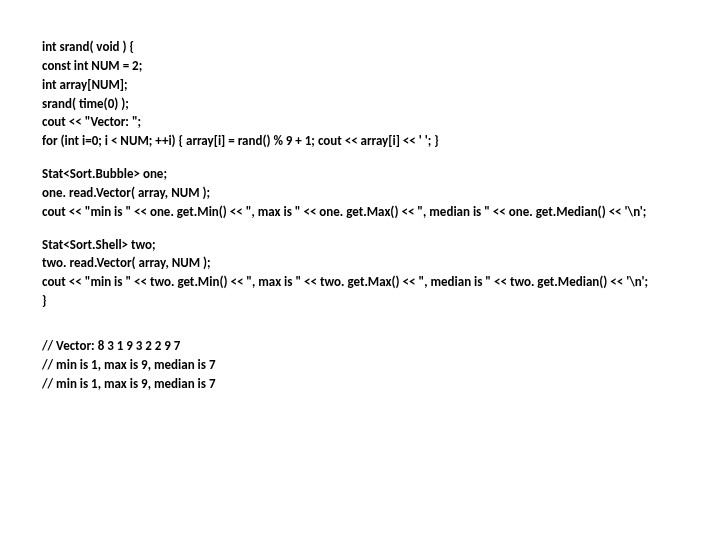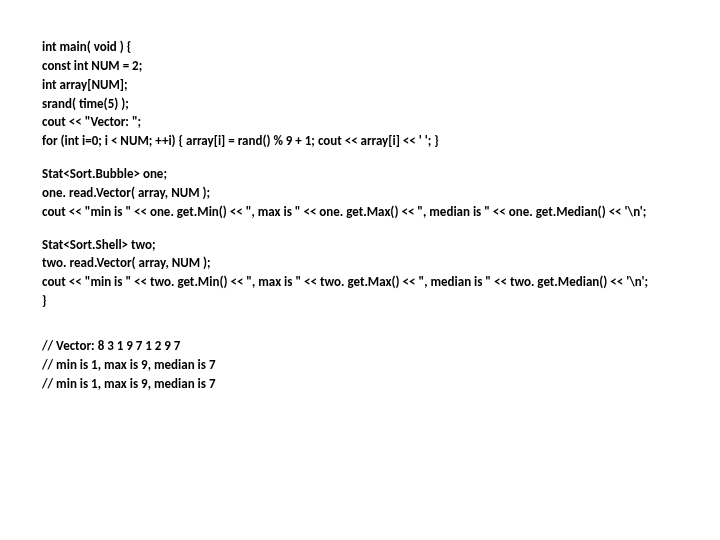--- a/index.html
+++ b/index.html
@@ -26,39 +26,39 @@
   }
   .big-gap {
     height: 26px;
   }
 </style>
 </head>
 <body>
 
 <div class="page">
 
-  <div class="line">int main( void ) {</div>
+  <div class="line">int srand( void ) {</div>
   <div class="line">const int NUM = 2;</div>
   <div class="line">int array[NUM];</div>
-  <div class="line">srand( time(5) );</div>
+  <div class="line">srand( time(0) );</div>
   <div class="line">cout &lt;&lt; "Vector: ";</div>
   <div class="line">for (int i=0; i &lt; NUM; ++i) { array[i] = rand() % 9 + 1; cout &lt;&lt; array[i] &lt;&lt; ' '; }</div>
 
   <div class="para-gap"></div>
 
   <div class="line">Stat&lt;Sort.Bubble&gt; one;</div>
   <div class="line">one. read.Vector( array, NUM );</div>
   <div class="line">cout &lt;&lt; "min is " &lt;&lt; one. get.Min() &lt;&lt; ", max is " &lt;&lt; one. get.Max() &lt;&lt; ", median is " &lt;&lt; one. get.Median() &lt;&lt; '\n';</div>
 
   <div class="para-gap"></div>
 
   <div class="line">Stat&lt;Sort.Shell&gt; two;</div>
   <div class="line">two. read.Vector( array, NUM );</div>
   <div class="line">cout &lt;&lt; "min is " &lt;&lt; two. get.Min() &lt;&lt; ", max is " &lt;&lt; two. get.Max() &lt;&lt; ", median is " &lt;&lt; two. get.Median() &lt;&lt; '\n';</div>
   <div class="line">}</div>
 
   <div class="big-gap"></div>
 
-  <div class="line">// Vector: 8 3 1 9 7 1 2 9 7</div>
+  <div class="line">// Vector: 8 3 1 9 3 2 2 9 7</div>
   <div class="line">// min is 1, max is 9, median is 7</div>
   <div class="line">// min is 1, max is 9, median is 7</div>
 
 </div>
 
 </body></html>

